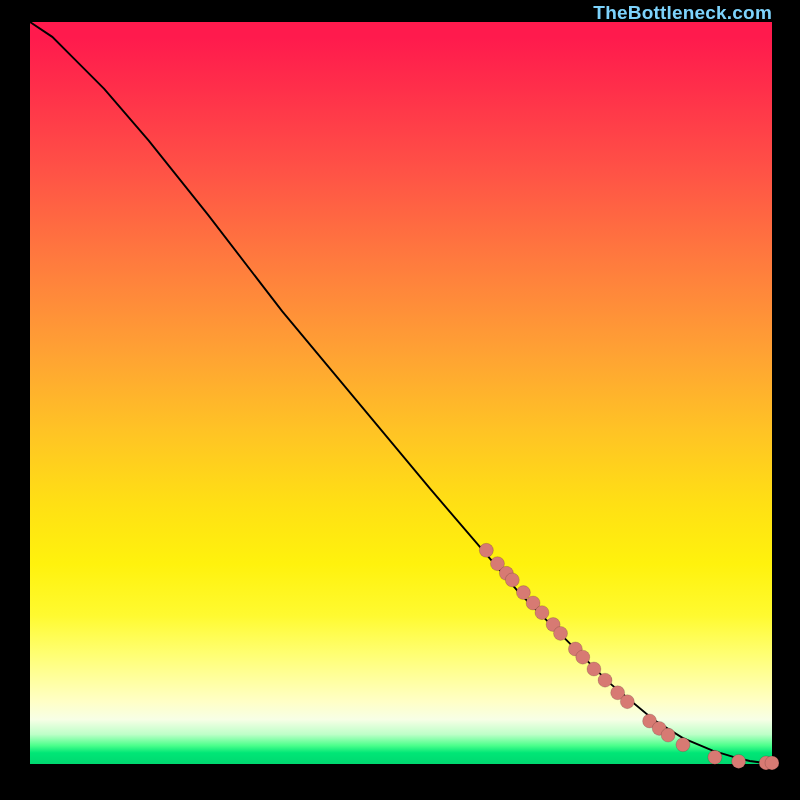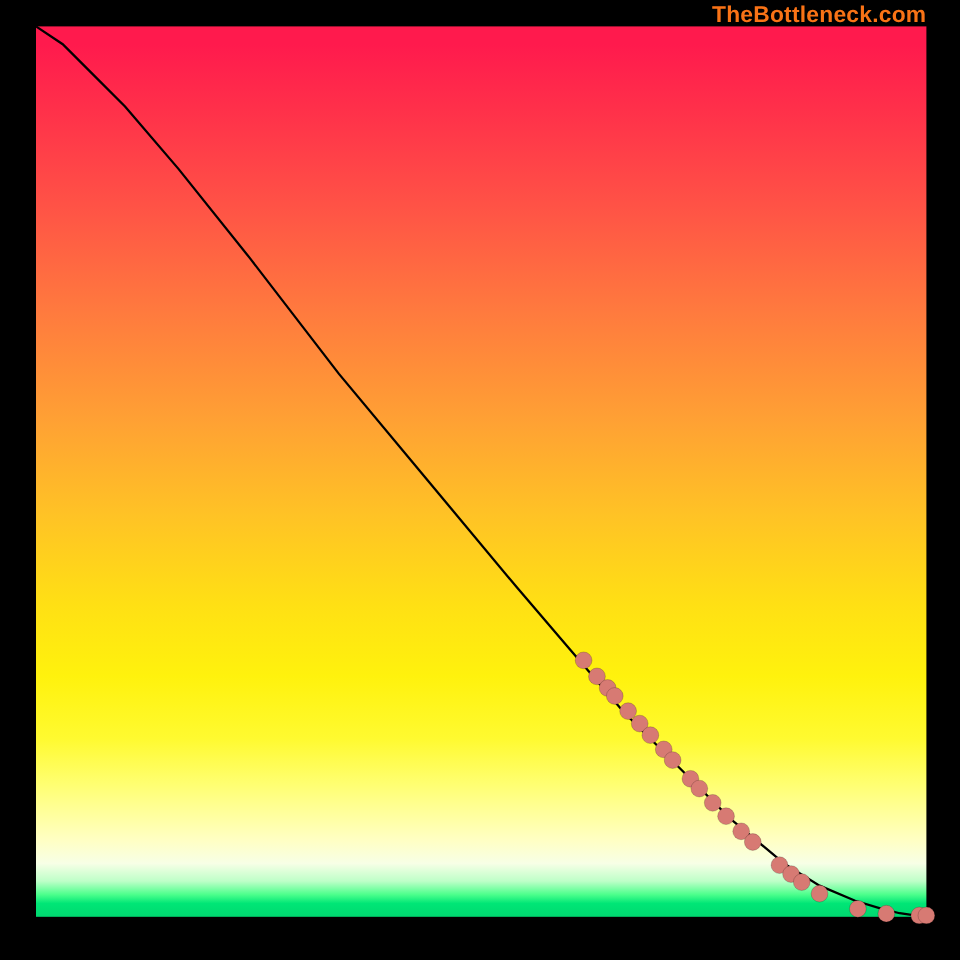--- a/index.html
+++ b/index.html
@@ -43,21 +43,21 @@
       #00d870 100%
     );
   }
   .watermark {
     position: absolute;
     top: 2px;
     right: 28px;
     font-family: Arial, Helvetica, sans-serif;
     font-size: 19px;
     font-weight: 600;
-    color: #f97316;
+    color: #7dd3fc;
     letter-spacing: 0.2px;
     user-select: none;
   }
   svg.overlay {
     position: absolute;
     left: 0;
     top: 0;
     width: 742px;
     height: 742px;
     overflow: visible;

